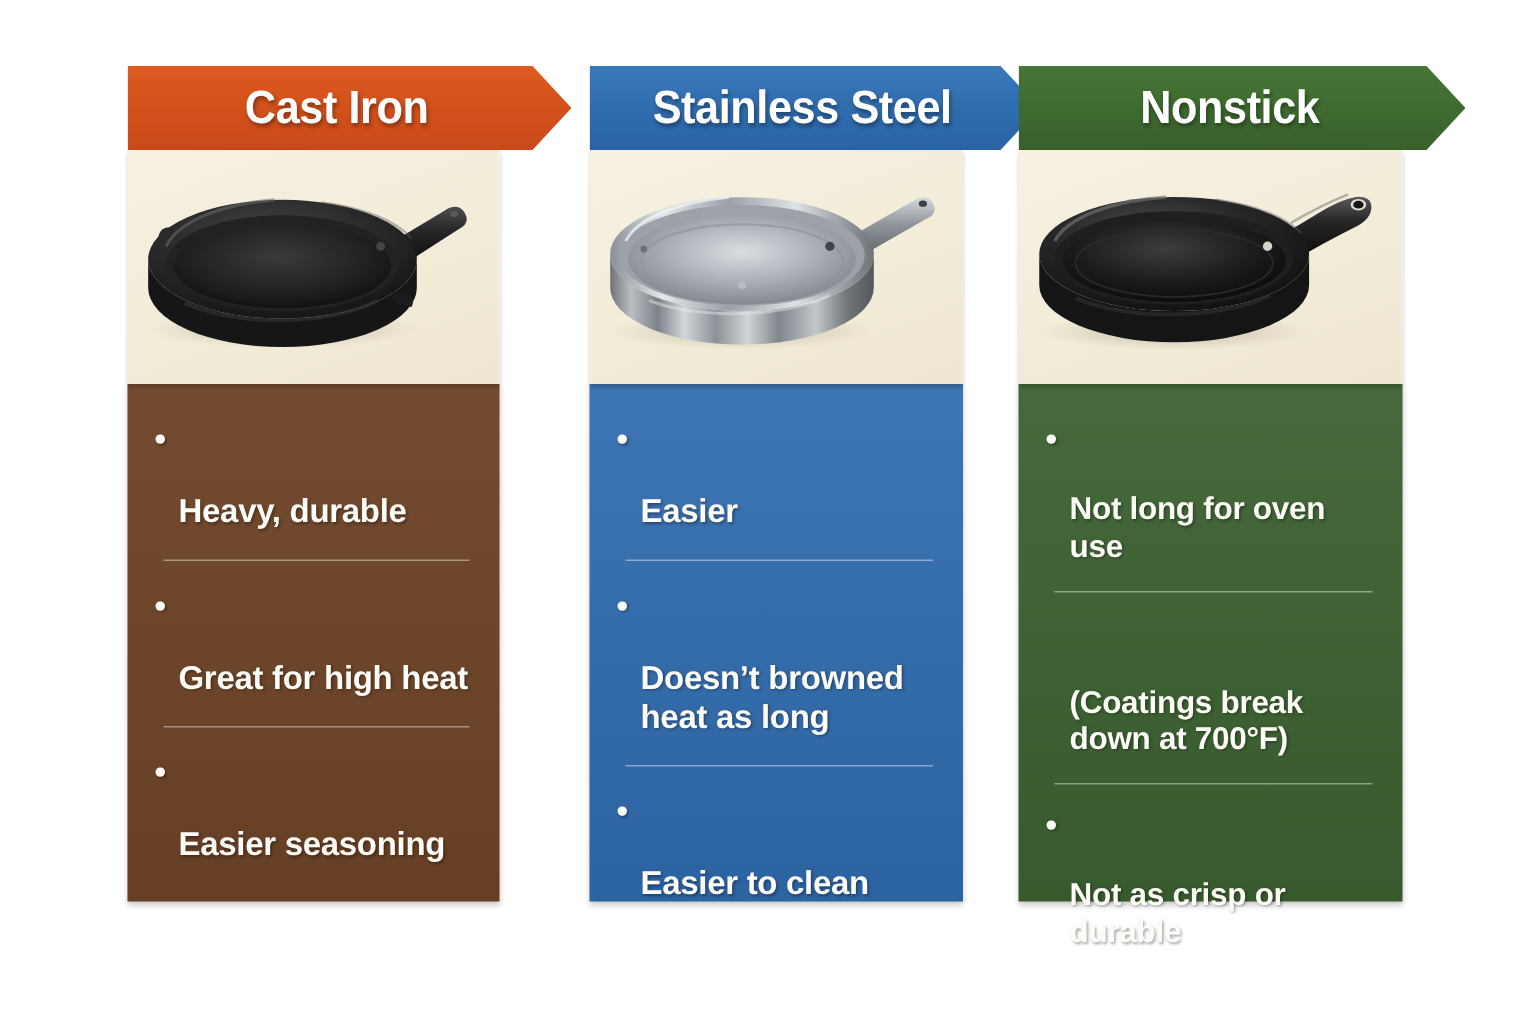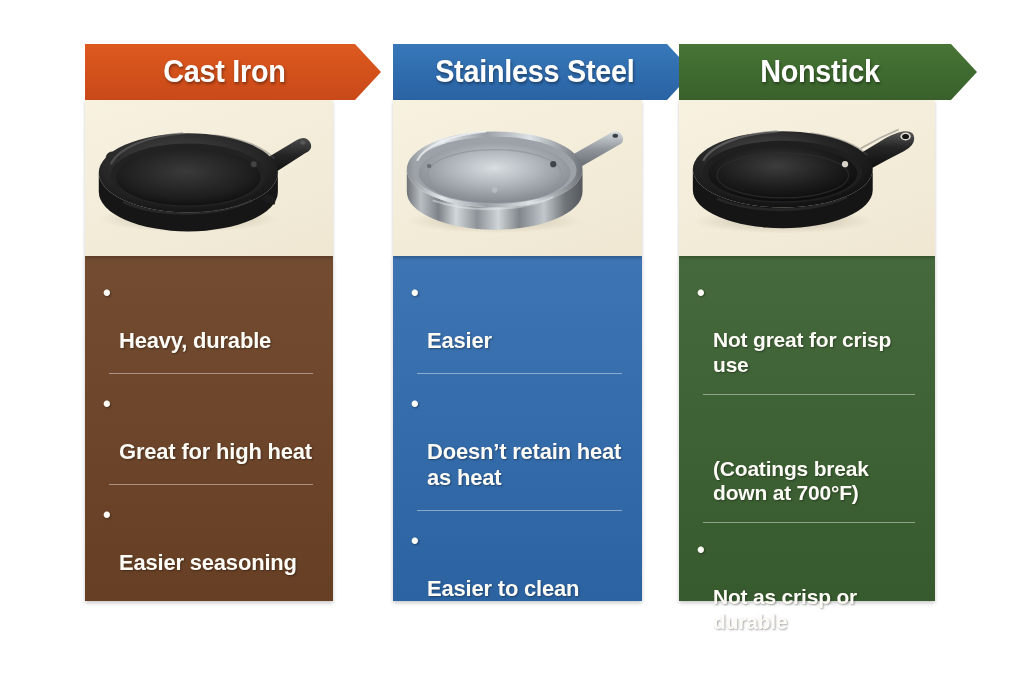--- a/index.html
+++ b/index.html
@@ -243,21 +243,21 @@
 
     <div class="body-panel body-2">
       <ul class="bullet-list">
         <li class="bullet-item">
           <span class="bullet-dot">•</span>
           <span class="bullet-text">Easier</span>
         </li>
         <li class="divider"></li>
         <li class="bullet-item">
           <span class="bullet-dot">•</span>
-          <span class="bullet-text">Doesn’t retain heat as heat</span>
+          <span class="bullet-text">Doesn’t browned heat as long</span>
         </li>
         <li class="divider"></li>
         <li class="bullet-item">
           <span class="bullet-dot">•</span>
           <span class="bullet-text">Easier to clean</span>
         </li>
       </ul>
     </div>
   </div>
 
@@ -311,21 +311,21 @@
           <circle cx="192" cy="62" r="3.6" fill="#ece7da" opacity="0.9"></circle>
           <path d="M44 102 a104 44 0 0 0 150 -2" fill="none" stroke="#404040" stroke-width="3" opacity="0.4"></path>
         </svg>
       </div>
     </div>
 
     <div class="body-panel body-3">
       <ul class="bullet-list">
         <li class="bullet-item">
           <span class="bullet-dot">•</span>
-          <span class="bullet-text">Not great for crisp use</span>
+          <span class="bullet-text">Not long for oven use</span>
         </li>
         <li class="divider"></li>
         <li class="bullet-item">
           <span class="bullet-dot hidden"></span>
           <span class="bullet-text">(Coatings break down at 700°F)</span>
         </li>
         <li class="divider"></li>
         <li class="bullet-item">
           <span class="bullet-dot">•</span>
           <span class="bullet-text">Not as crisp or durable</span>

